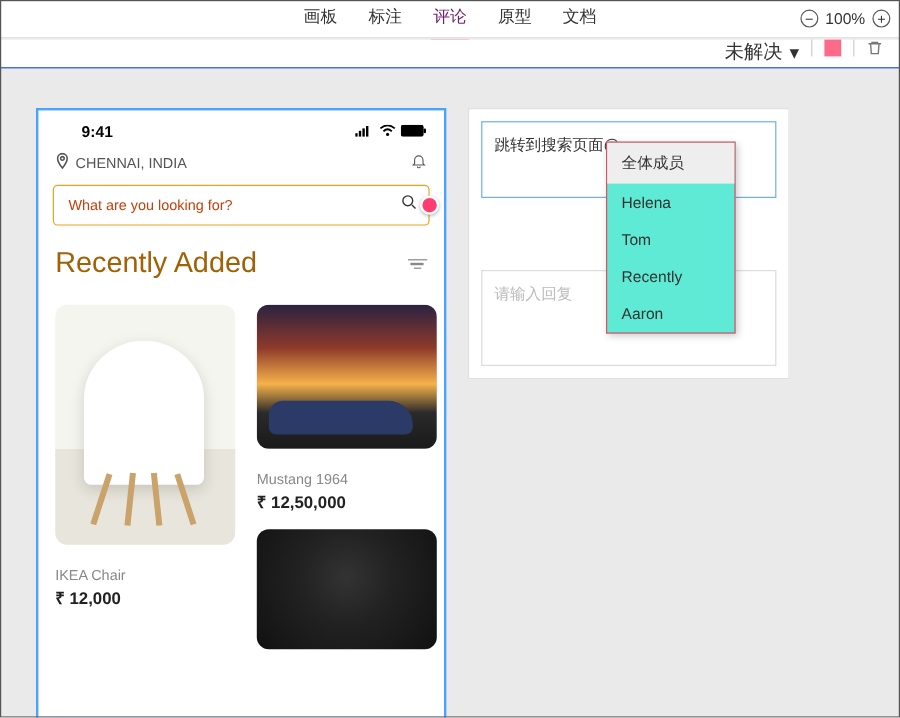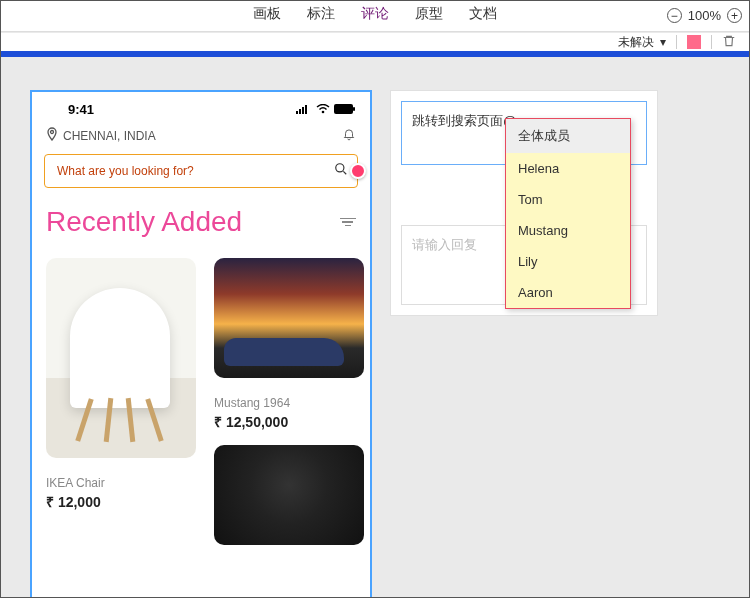--- a/index.html
+++ b/index.html
@@ -7,41 +7,41 @@
 
   
   .topbar { position: absolute; top: 0; left: 0; right: 0; height: 32px; background: #fff; border-bottom: 1px solid #ddd; display: flex; align-items: center; justify-content: center; }
   .tabs { display: flex; gap: 22px; font-size: 14px; color: #333; }
   .tab { padding: 10px 2px; cursor: pointer; }
   .tab.active { color: #701a75; border-bottom: 3px solid #ff3d57; }
   .topbar-right { position: absolute; right: 8px; display: flex; align-items: center; gap: 6px; font-size: 13px; color: #333; }
   .circ { width: 15px; height: 15px; border: 1px solid #555; border-radius: 50%; display: inline-flex; align-items: center; justify-content: center; font-size: 12px; line-height: 1; }
 
   
-  .secbar { position: absolute; top: 33px; left: 0; right: 0; height: 24px; background: #fff; border-bottom: 6px solid #1d4ed8; display: flex; align-items: center; justify-content: flex-end; gap: 10px; padding-right: 14px; font-size: 12px; color: #333; }
+  .secbar { position: absolute; top: 33px; left: 0; right: 0; height: 24px; background: #fff; border-bottom: 1px solid #1d4ed8; display: flex; align-items: flex-start; justify-content: flex-end; gap: 10px; padding-right: 14px; font-size: 16px; color: #333; }
   .dropdown-filter { display: flex; align-items: center; gap: 6px; cursor: pointer; }
   .vdiv { width: 1px; height: 14px; background: #ccc; }
   .pink-sq { width: 14px; height: 14px; background: #ff6a8a; }
   .trash { color: #777; font-size: 14px; cursor: pointer; }
 
   
   .canvas { position: absolute; top: 60px; left: 0; right: 0; bottom: 0; }
 
   
   .artboard { position: absolute; top: 30px; left: 30px; width: 342px; height: 510px; background: #fff; border: 2px solid #4aa3ff; overflow: hidden; }
   .statusbar { display: flex; align-items: center; justify-content: space-between; padding: 10px 14px 4px; font-size: 13px; font-weight: 600; margin-left: 22px; }
   .status-icons { display: flex; gap: 4px; align-items: center; }
   .loc-row { display: flex; align-items: center; justify-content: space-between; padding: 6px 14px 10px; font-size: 12px; color: #555; }
   .loc-left { display: flex; align-items: center; gap: 5px; }
   .searchwrap { margin: 0 12px; position: relative; }
   .searchbox { border: 1.5px solid #f0a020; border-radius: 4px; padding: 9px 34px 9px 12px; font-size: 12px; color: #c2410c; }
   .search-icon { position: absolute; right: 10px; top: 50%; transform: translateY(-50%); color: #555; }
   .pin { position: absolute; right: -8px; top: 50%; transform: translateY(-50%); width: 16px; height: 16px; border-radius: 50%; background: #ff3d6f; border: 2px solid #fff; box-shadow: 0 1px 3px rgba(0,0,0,0.3); }
   .section-head { display: flex; align-items: center; justify-content: space-between; padding: 18px 14px 10px; }
-  .section-title { font-size: 28px; font-weight: 500; color: #ec4899; }
+  .section-title { font-size: 24px; font-weight: 500; color: #a16207; }
   .filter-ic { color: #888; display: flex; flex-direction: column; gap: 2px; }
   .fline { height: 1.5px; background: #888; }
   .cats { display: flex; gap: 20px; padding: 0 14px 8px; font-size: 12px; color: #888; overflow: hidden; }
   .cat.active { color: #222; border-bottom: 2px solid #3b82f6; padding-bottom: 4px; }
   .cards { display: flex; gap: 18px; padding: 10px 14px 0; }
   .card { flex: 0 0 150px; }
   .thumb { width: 150px; height: 200px; border-radius: 10px; background: #ccc; }
   .thumb.chair { background: linear-gradient(180deg,#f5f5f0 0%,#f5f5f0 60%,#e8e5dc 60%,#e8e5dc 100%); position: relative; overflow: hidden; }
   .chair-shape { position: absolute; left: 24px; top: 30px; width: 100px; height: 120px; background: #fff; border-radius: 50% 50% 6px 6px / 40% 40% 6px 6px; box-shadow: 0 4px 12px rgba(0,0,0,0.15); }
   .legs { position: absolute; left: 34px; top: 140px; width: 80px; height: 44px; }
@@ -54,21 +54,21 @@
   .card-price { font-size: 14px; font-weight: 600; color: #222; margin-top: 2px; }
   .card.second { margin-top: 0; }
 
   
   .comment-panel { position: absolute; top: 30px; left: 390px; width: 268px; background: #fff; border: 1px solid #e0e0e0; padding: 10px; }
   .comment-box { border: 1px solid #6aaef9; padding: 10px; min-height: 64px; font-size: 13px; color: #333; position: relative; }
   .reply-box { border: 1px solid #ddd; padding: 10px; min-height: 80px; font-size: 13px; color: #bbb; margin-top: 60px; }
   .send-row { text-align: right; margin-top: 8px; font-size: 13px; color: #ff6a8a; }
 
   
-  .mention-dd { position: absolute; top: 58px; left: 505px; width: 126px; border: 1px solid #e84a5f; background: #fef9c3; box-shadow: 2px 2px 6px rgba(0,0,0,0.2); z-index: 50; }
+  .mention-dd { position: absolute; top: 58px; left: 505px; width: 108px; border: 1px solid #e84a5f; background: #5eead4; box-shadow: 2px 2px 6px rgba(0,0,0,0.2); z-index: 50; }
   .mention-item { padding: 8px 12px; font-size: 13px; color: #333; cursor: pointer; }
   .mention-item.hl { background: #eee; }
 
   
   .frame { position: absolute; top: 0; left: 0; right: 0; bottom: 0; border: 1px solid #555; pointer-events: none; }
 </style>
 </head>
 <body>
 
 <div class="topbar">
@@ -192,20 +192,19 @@
 
   <div class="comment-panel">
     <div class="comment-box">跳转到搜索页面@</div>
     <div class="reply-box">请输入回复</div>
   </div>
 
   <div class="mention-dd">
     <div class="mention-item hl">全体成员</div>
     <div class="mention-item">Helena</div>
     <div class="mention-item">Tom</div>
-    <div class="mention-item">Mustang</div>
-    <div class="mention-item">Lily</div>
+    <div class="mention-item">Recently</div>
     <div class="mention-item">Aaron</div>
   </div>
 
 </div>
 
 <div class="frame"></div>
 
 </body></html>

